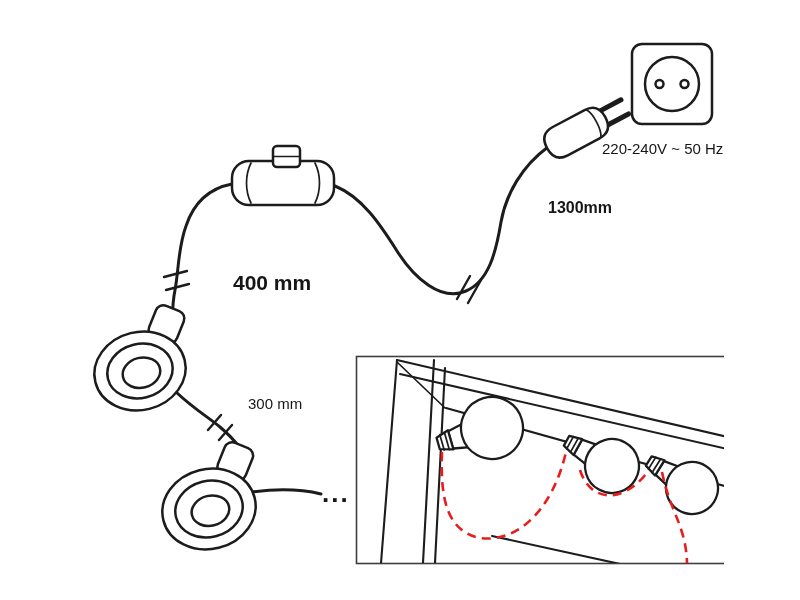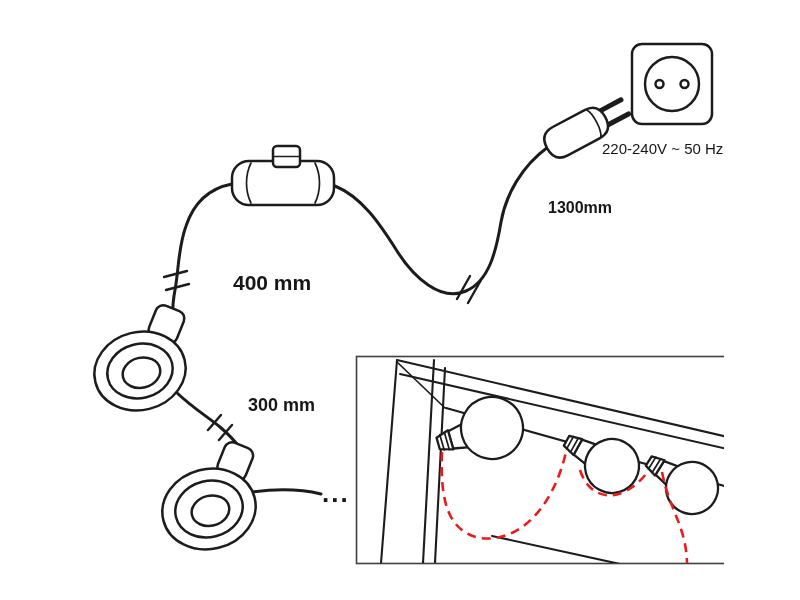--- a/index.html
+++ b/index.html
@@ -19,21 +19,21 @@
   .pin{stroke:var(--line);fill:none;stroke-width:5;stroke-linecap:round;}
   .iline{stroke:var(--line);fill:none;stroke-width:2.1;stroke-linecap:round;}
   .ioutline{stroke:var(--line);fill:#fff;stroke-width:2.3;stroke-linejoin:round;}
   .route{stroke:var(--route);fill:none;stroke-width:2.6;stroke-dasharray:9 6;}
   .border{stroke:#3f3f3f;fill:#fff;stroke-width:1.6;}
   
   .lbl{position:absolute;color:#161616;white-space:nowrap;}
   .lbl-volt{left:602px;top:140px;font-size:15px;}
   .lbl-1300{left:548px;top:199px;font-size:16px;font-weight:600;}
   .lbl-400{left:233px;top:255px;font-size:21px;font-weight:600;margin-top:16px;}
-  .lbl-300{left:248px;top:395px;font-size:18px;font-weight:700;}
+  .lbl-300{left:248px;top:395px;font-size:15px;font-weight:400;}
   .lbl-dots{left:322px;top:478px;font-size:26px;font-weight:bold;letter-spacing:2px;}
 </style>
 </head>
 <body>
 
 <div class="stage">
 
   <svg width="800" height="600" viewBox="0 0 800 600">
     <defs>
       <clipPath id="insetClip">

